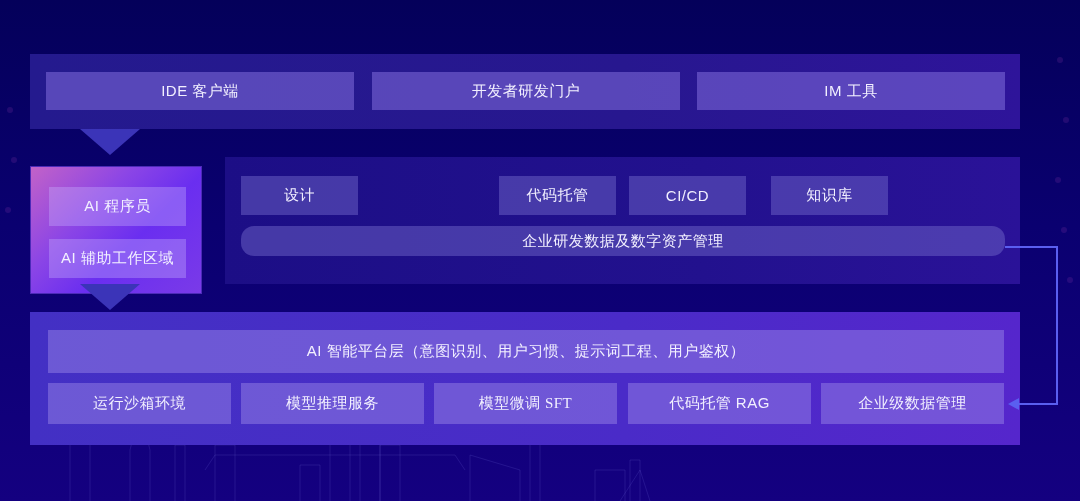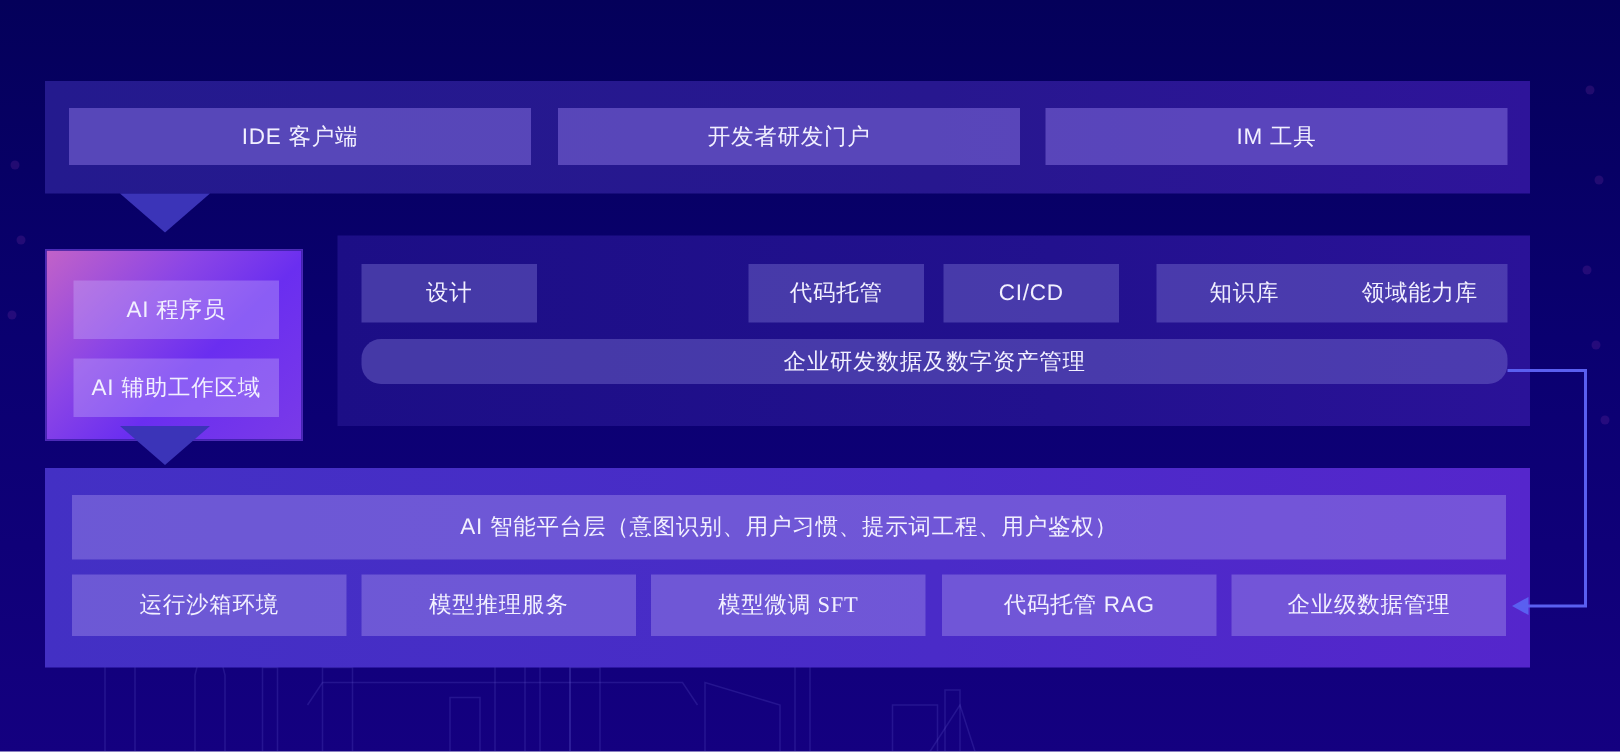--- a/index.html
+++ b/index.html
@@ -105,23 +105,20 @@
   </div>
   <div class="tile small" style="left:274px;">
     <span>代码托管</span>
   </div>
   <div class="tile small" style="left:404px;">
     <span>CI/CD</span>
   </div>
   <div class="tile small" style="left:534px;margin-left:12px;">
     <span>知识库</span>
   </div>
-  <div class="tile small" style="left:663px;">
-    <span>领域能力库</span>
-  </div>
   <div class="tile wide">
     <span>企业研发数据及数字资产管理</span>
   </div>
 </div>
 
 <div class="tri" id="tri-2"></div>
 
 <div class="panel" id="bottom-panel">
   <div class="tile wide">
     <span>AI 智能平台层（意图识别、用户习惯、提示词工程、用户鉴权）</span>

